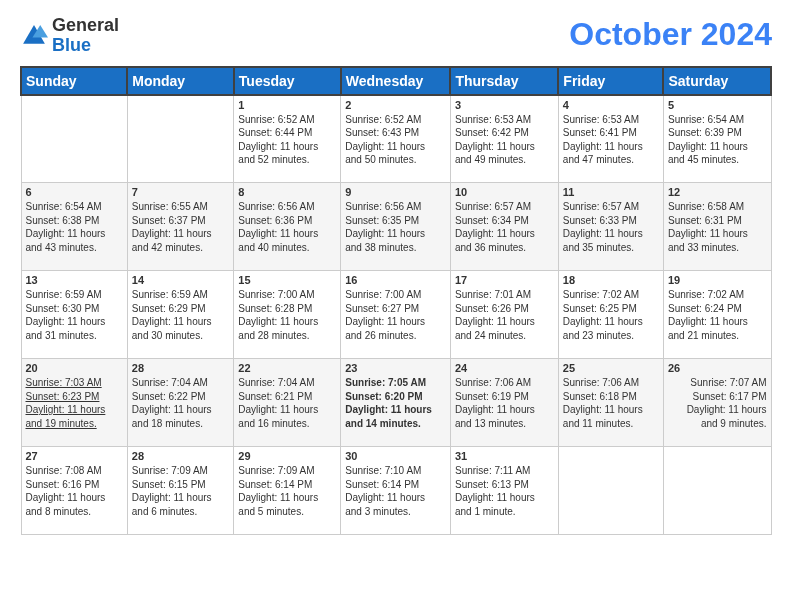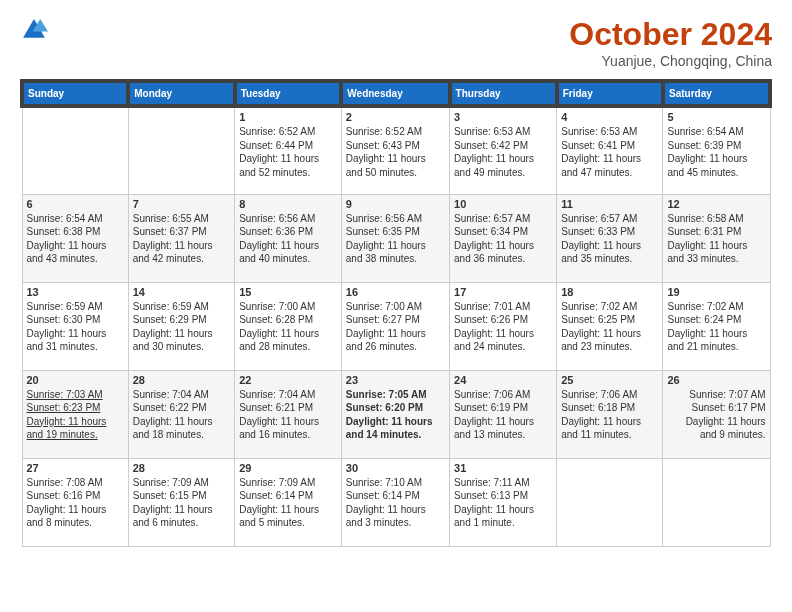--- a/index.html
+++ b/index.html
@@ -36,39 +36,39 @@
     .logo-icon {
       width: 28px;
       height: 28px;
     }
     .title-block {
       text-align: right;
     }
     .month-title {
       font-size: 32px;
       font-weight: bold;
-      color: #c2410c;
+      color: #3b82f6;
     }
     .location {
       font-size: 14px;
       color: #555;
     }
     .calendar {
       width: 100%;
       border-collapse: collapse;
       font-size: 10px;
     }
     .calendar thead th {
       background: #1a6fc4;
       color: #fff;
-      font-size: 10px;
+      font-size: 14px;
       font-weight: bold;
       padding: 5px 4px;
       text-align: left;
-      border: 4px solid #404040;
+      border: 2px solid #404040;
     }
     .calendar tbody td {
       vertical-align: top;
       border: 1px solid #ccc;
       padding: 3px 4px;
       width: 113px;
       min-height: 80px;
       height: 88px;
       color: #333;
       background: #fff;
@@ -94,24 +94,27 @@
 </head>
 <body>
 
 <div class="page">
   <div class="header">
     <div class="logo">
       <svg class="logo-icon" viewBox="0 0 36 36">
         <polygon points="18,4 32,28 4,28" fill="#1a6fc4"></polygon>
         <polygon points="26,4 36,20 16,20" fill="#4a9fe0"></polygon>
       </svg>
+      <div class="logo-text">
+        <div><span>General</span></div>
+        <div><span class="blue">Blue</span></div>
+      </div>
     </div>
     <div class="title-block">
       <div class="month-title">October 2024</div>
-      <div class="location">Yuanjue, Chongqing, China</div>
     </div>
   </div>
 
   <table class="calendar">
     <thead>
       <tr>
       <th>Sunday</th>
           <th>Monday</th>
           <th>Tuesday</th>
           <th>Wednesday</th>

